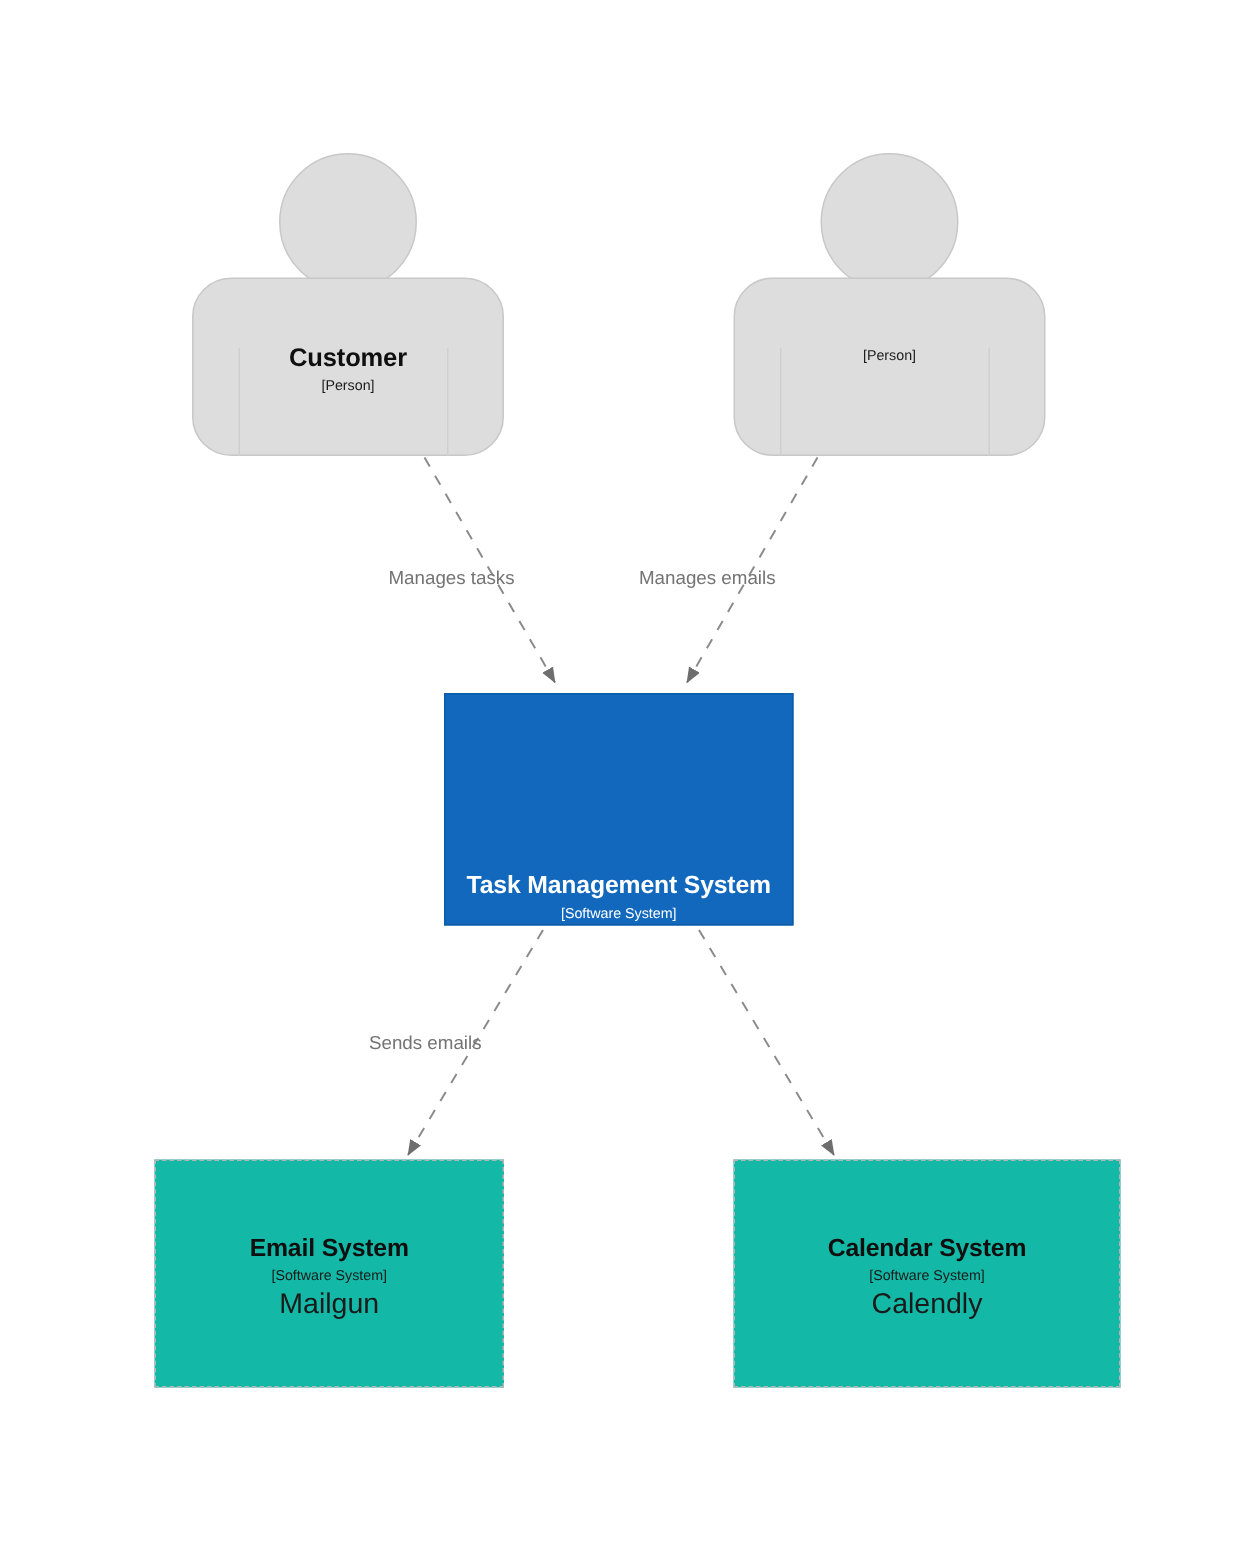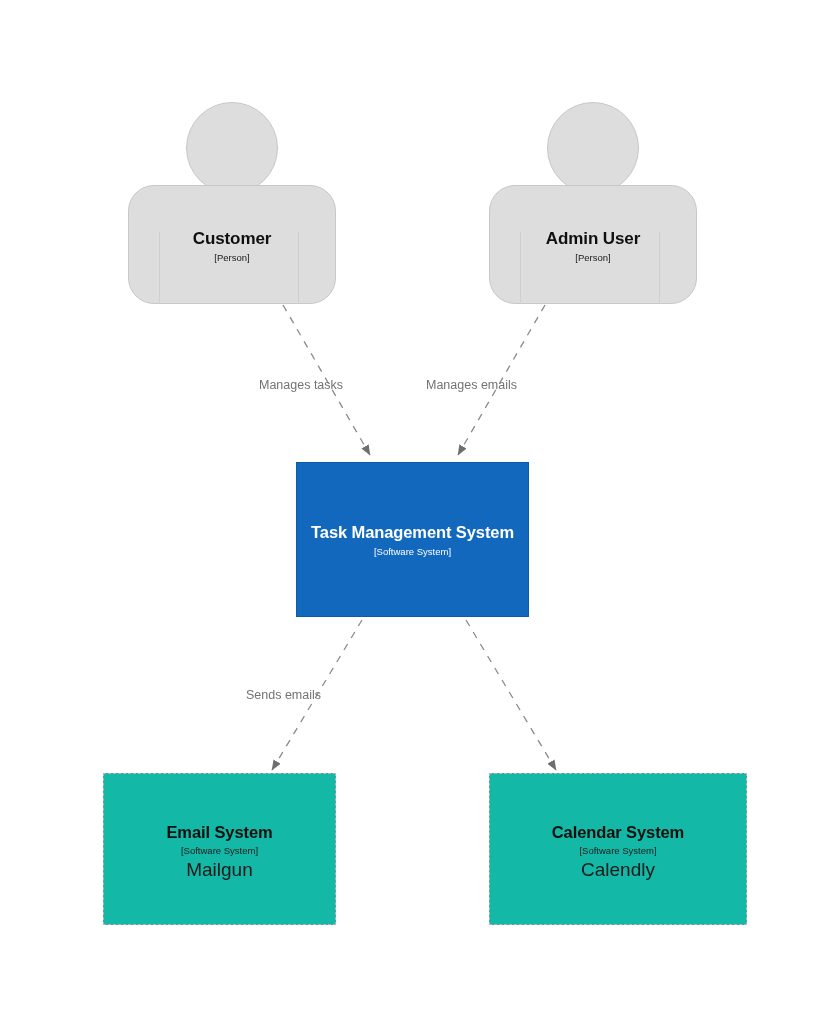--- a/index.html
+++ b/index.html
@@ -181,26 +181,25 @@
       <div class="person-type">[Person]</div>
     </div>
   </div>
 
   <div class="person-node" style="left:489px; top:102px; width:208px; height:202px;">
     <div class="person-head" style="left:58px; top:0px; width:92px; height:92px;"></div>
     <div class="person-body" style="left:0px; top:83px; width:208px; height:119px;"></div>
     <div class="person-arm" style="left:31px; top:130px; height:72px;"></div>
     <div class="person-arm" style="left:170px; top:130px; height:72px;"></div>
     <div class="person-text" style="top:127px;">
-      <div class="person-title">Admin User</div>
       <div class="person-type">[Person]</div>
     </div>
   </div>
 
-  <div class="system-node" style="left:296px; top:462px; width:233px; height:155px;">
+  <div class="system-node" style="left:296px; top:462px; width:233px; height:155px;justify-content:flex-end;">
     <div class="system-title">Task Management System</div>
     <div class="system-type">[Software System]</div>
   </div>
 
   <div class="ext-node" style="left:103px; top:773px; width:233px; height:152px; padding-top:48px;">
     <div class="ext-title">Email System</div>
     <div class="ext-type">[Software System]</div>
     <div class="ext-tech">Mailgun</div>
   </div>
 

